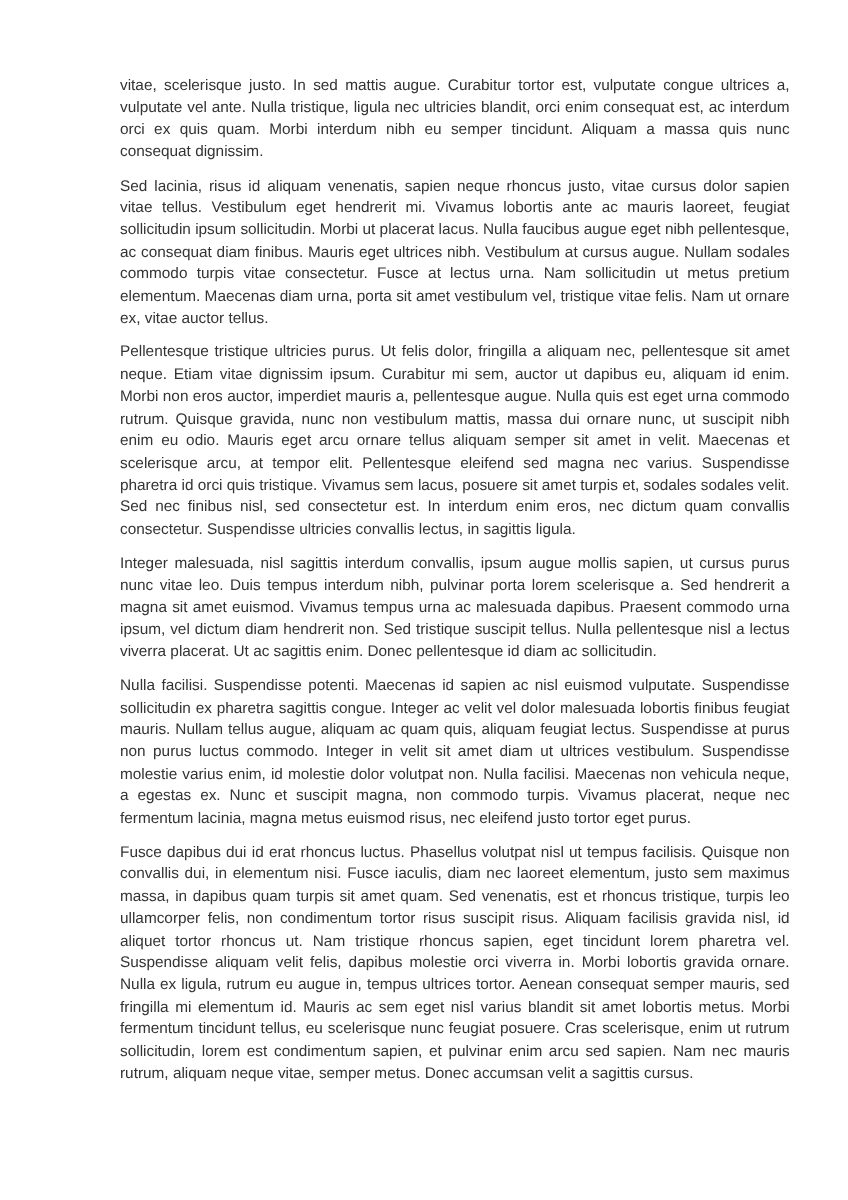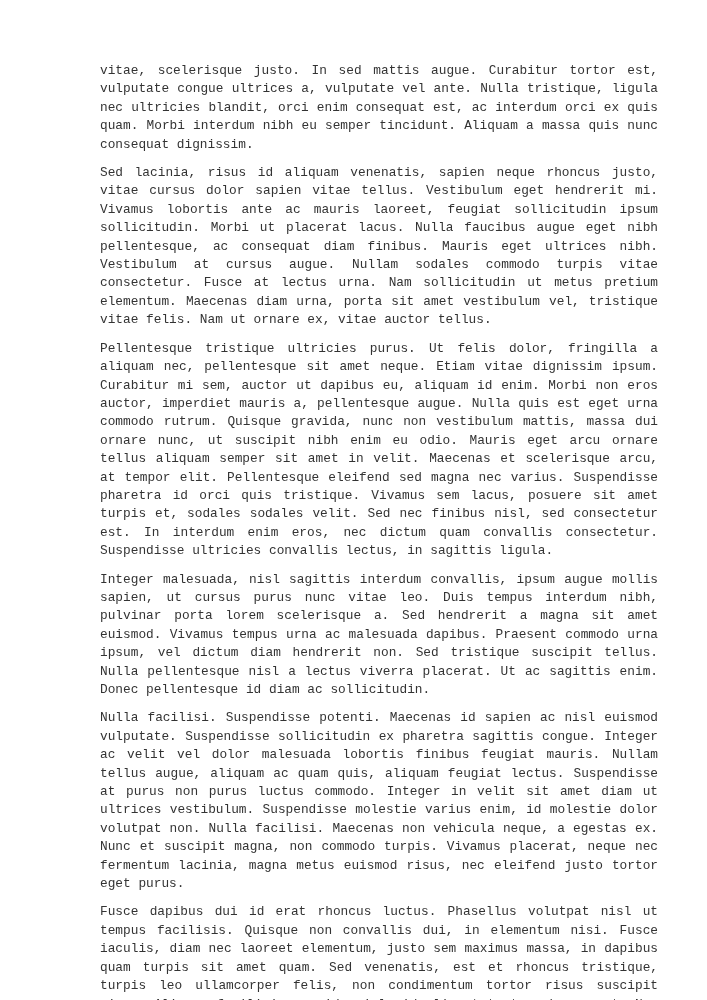--- a/index.html
+++ b/index.html
@@ -8,21 +8,21 @@
     background: #ffffff;
   }
   .page {
     position: relative;
     width: 707px;
     height: 1000px;
     background: #ffffff;
     box-sizing: border-box;
     padding: 62px 49px 0 100px;
     overflow: hidden;
-    font-family: Liberation Mono, monospace;
+    font-family: Liberation Sans, sans-serif;
   }
   .doc-body {
     color: #333333;
     font-size: 12.8px;
     line-height: 18.4px;
     text-align: justify;
   }
   .doc-body p {
     margin: 0 0 10px 0;
   }

